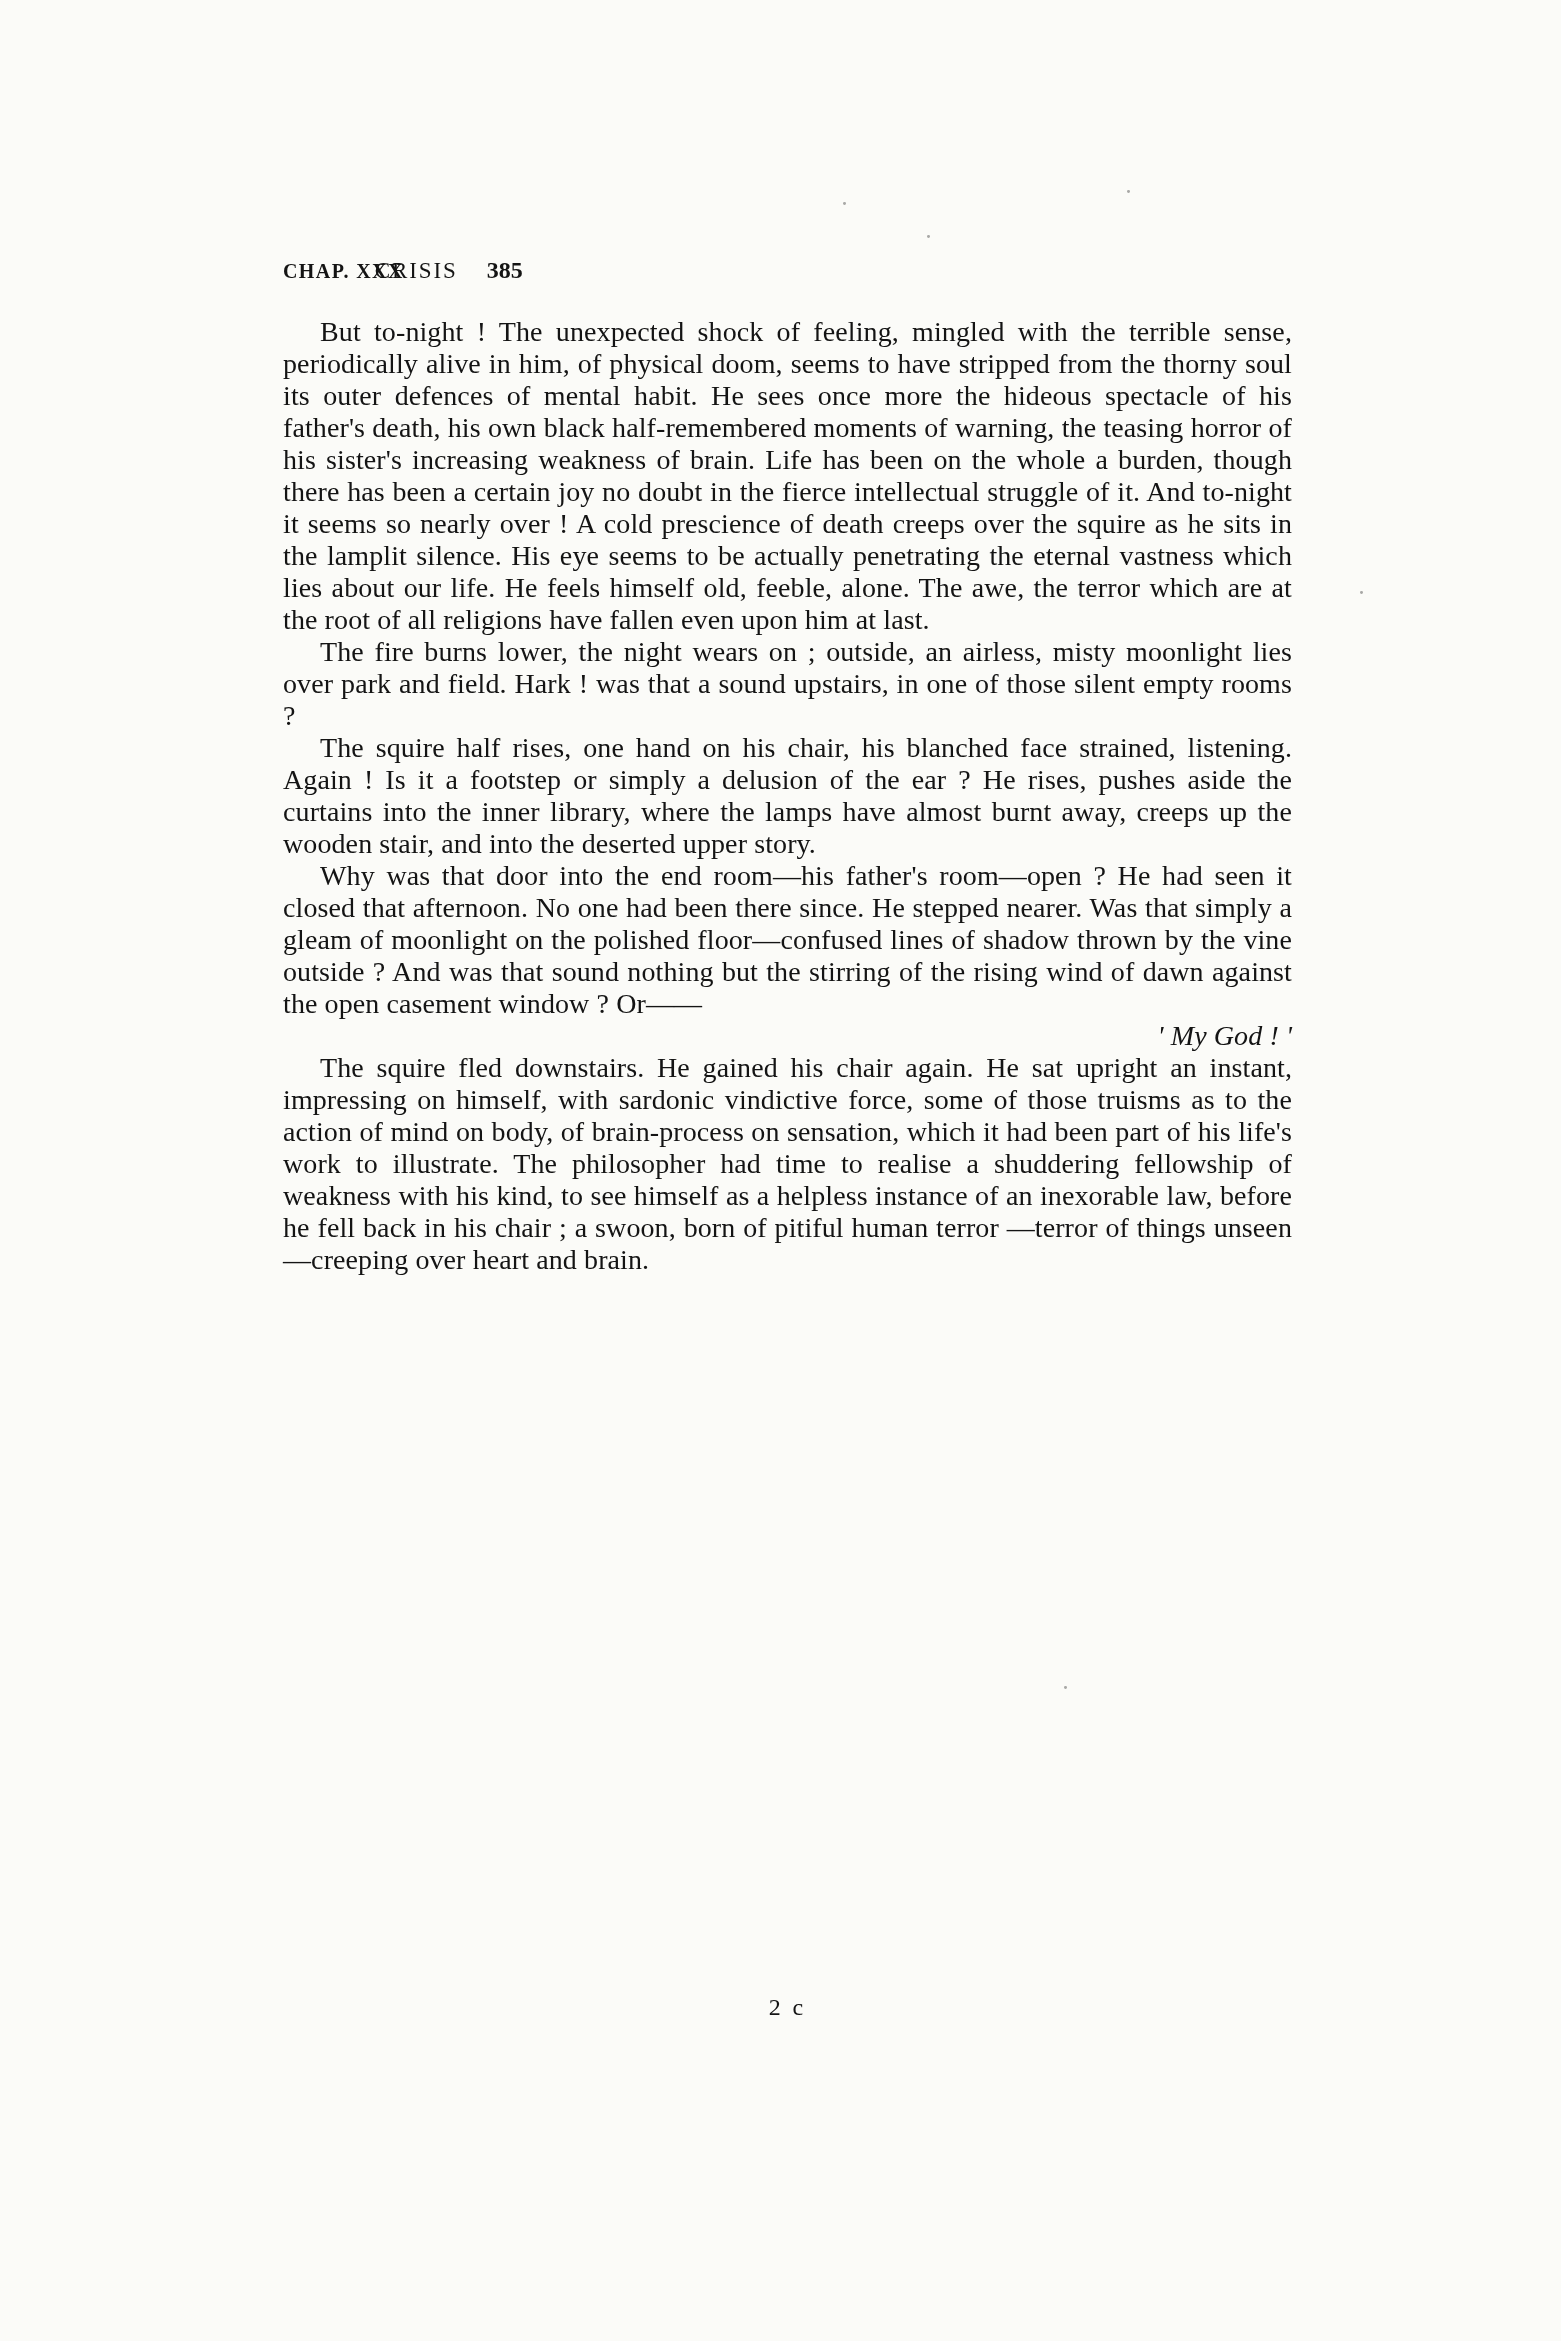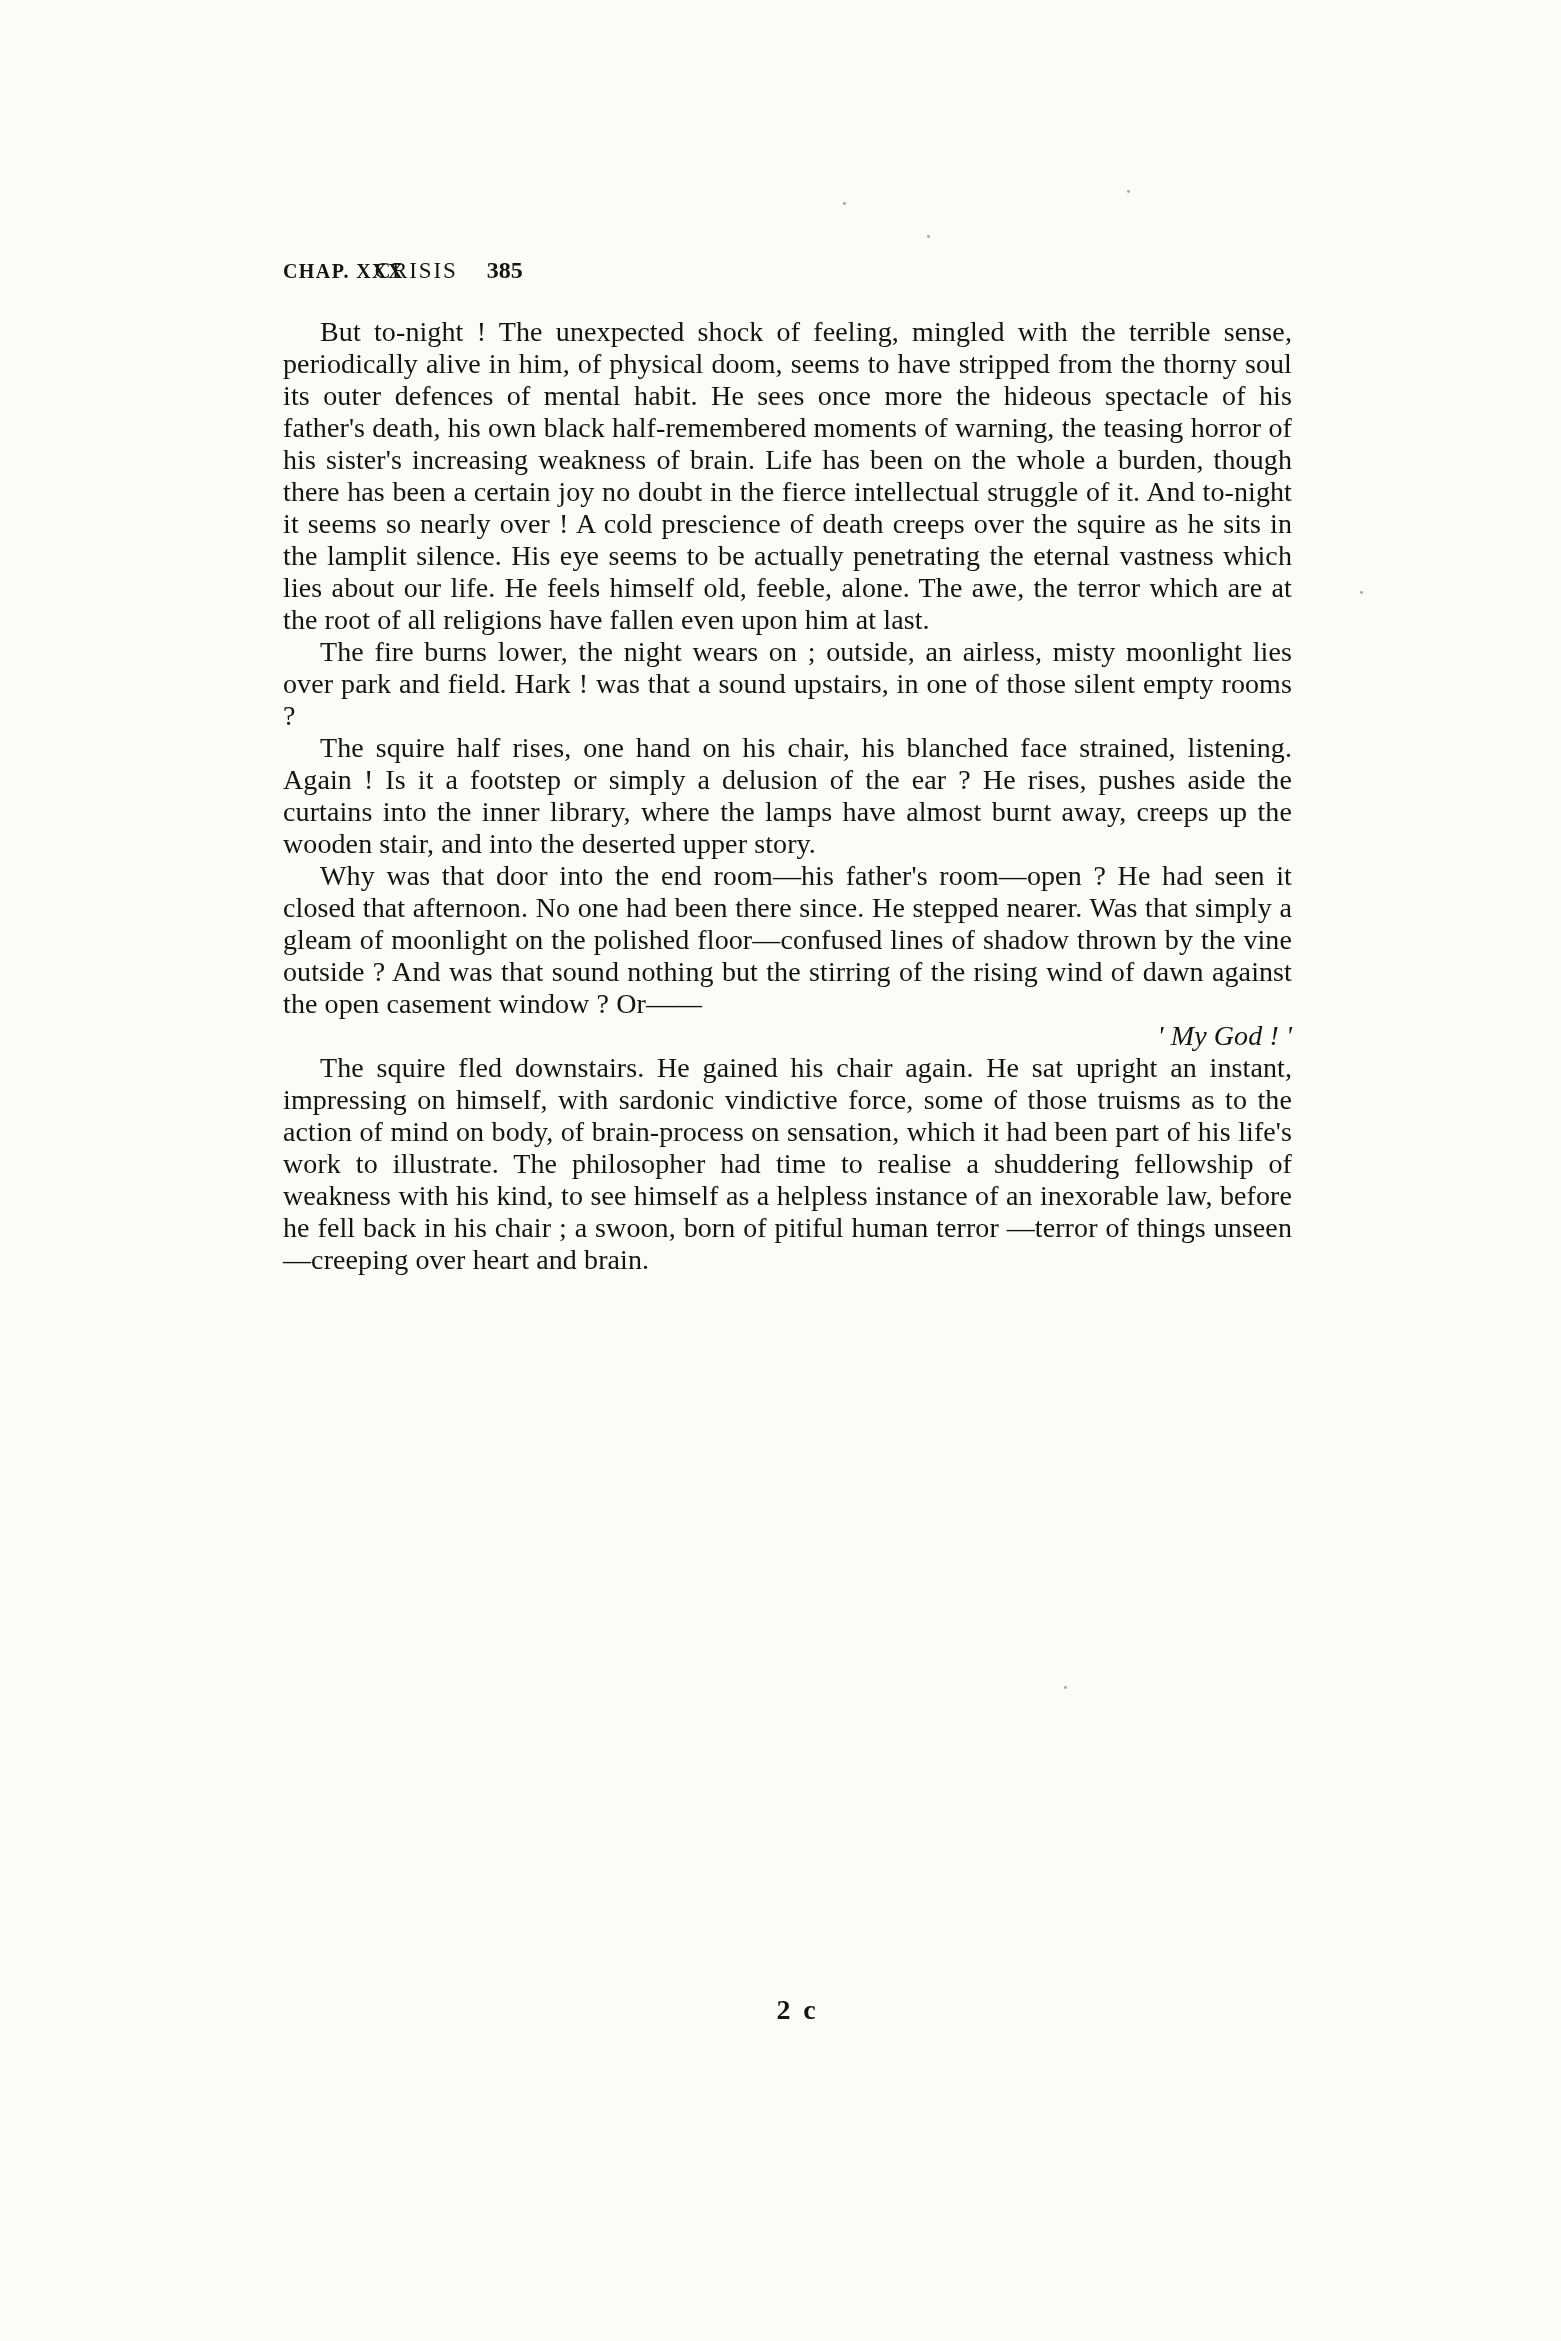--- a/index.html
+++ b/index.html
@@ -55,26 +55,26 @@
     text-align: justify;
     text-indent: 37px;
     letter-spacing: 0.1px;
   }
   .body-text p.italic {
     font-style: italic;
     text-align: right;
   }
   .signature-mark {
     position: absolute;
-    left: 293px;
+    left: 283px;
     top: 1994px;
     width: 1009px;
     text-align: center;
-    font-weight: bold;
-    font-size: 28px;
+    font-weight: normal;
+    font-size: 24px;
     letter-spacing: 2.9px;
   }
   .speck {
     position: absolute;
     width: 2.9px;
     height: 2.9px;
     border-radius: 50%;
     background: #555;
     opacity: 0.5;
   }

